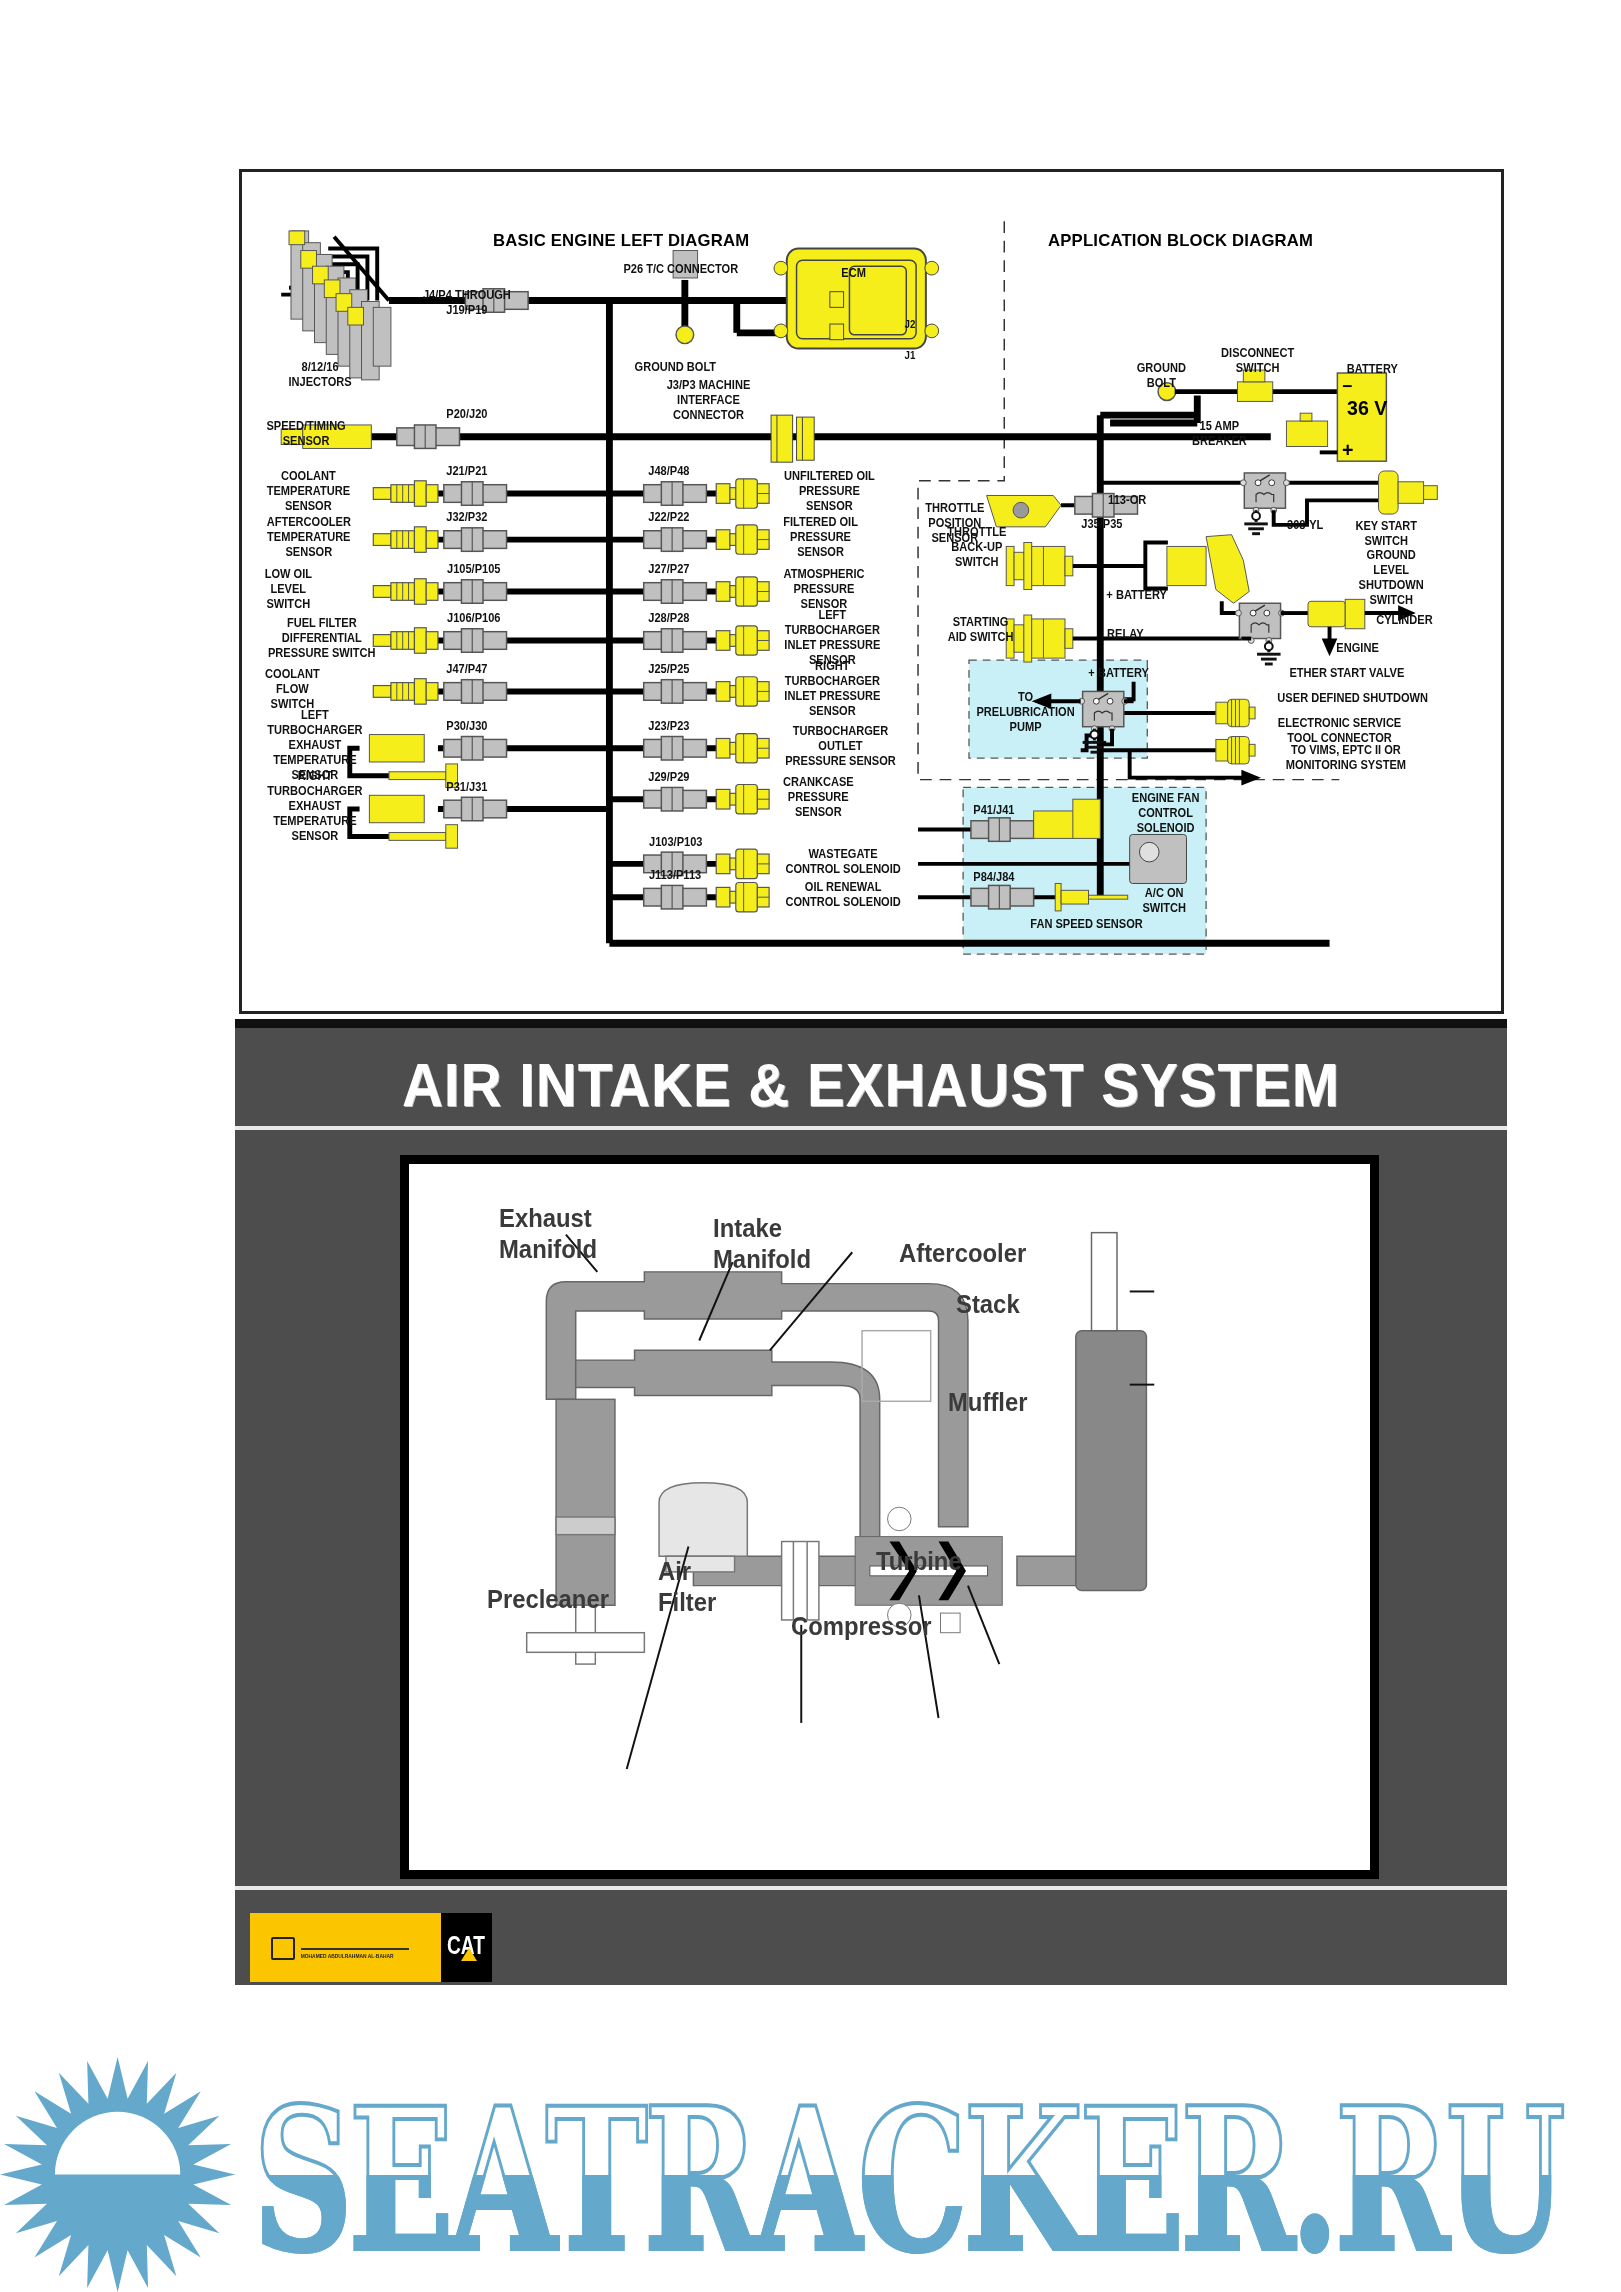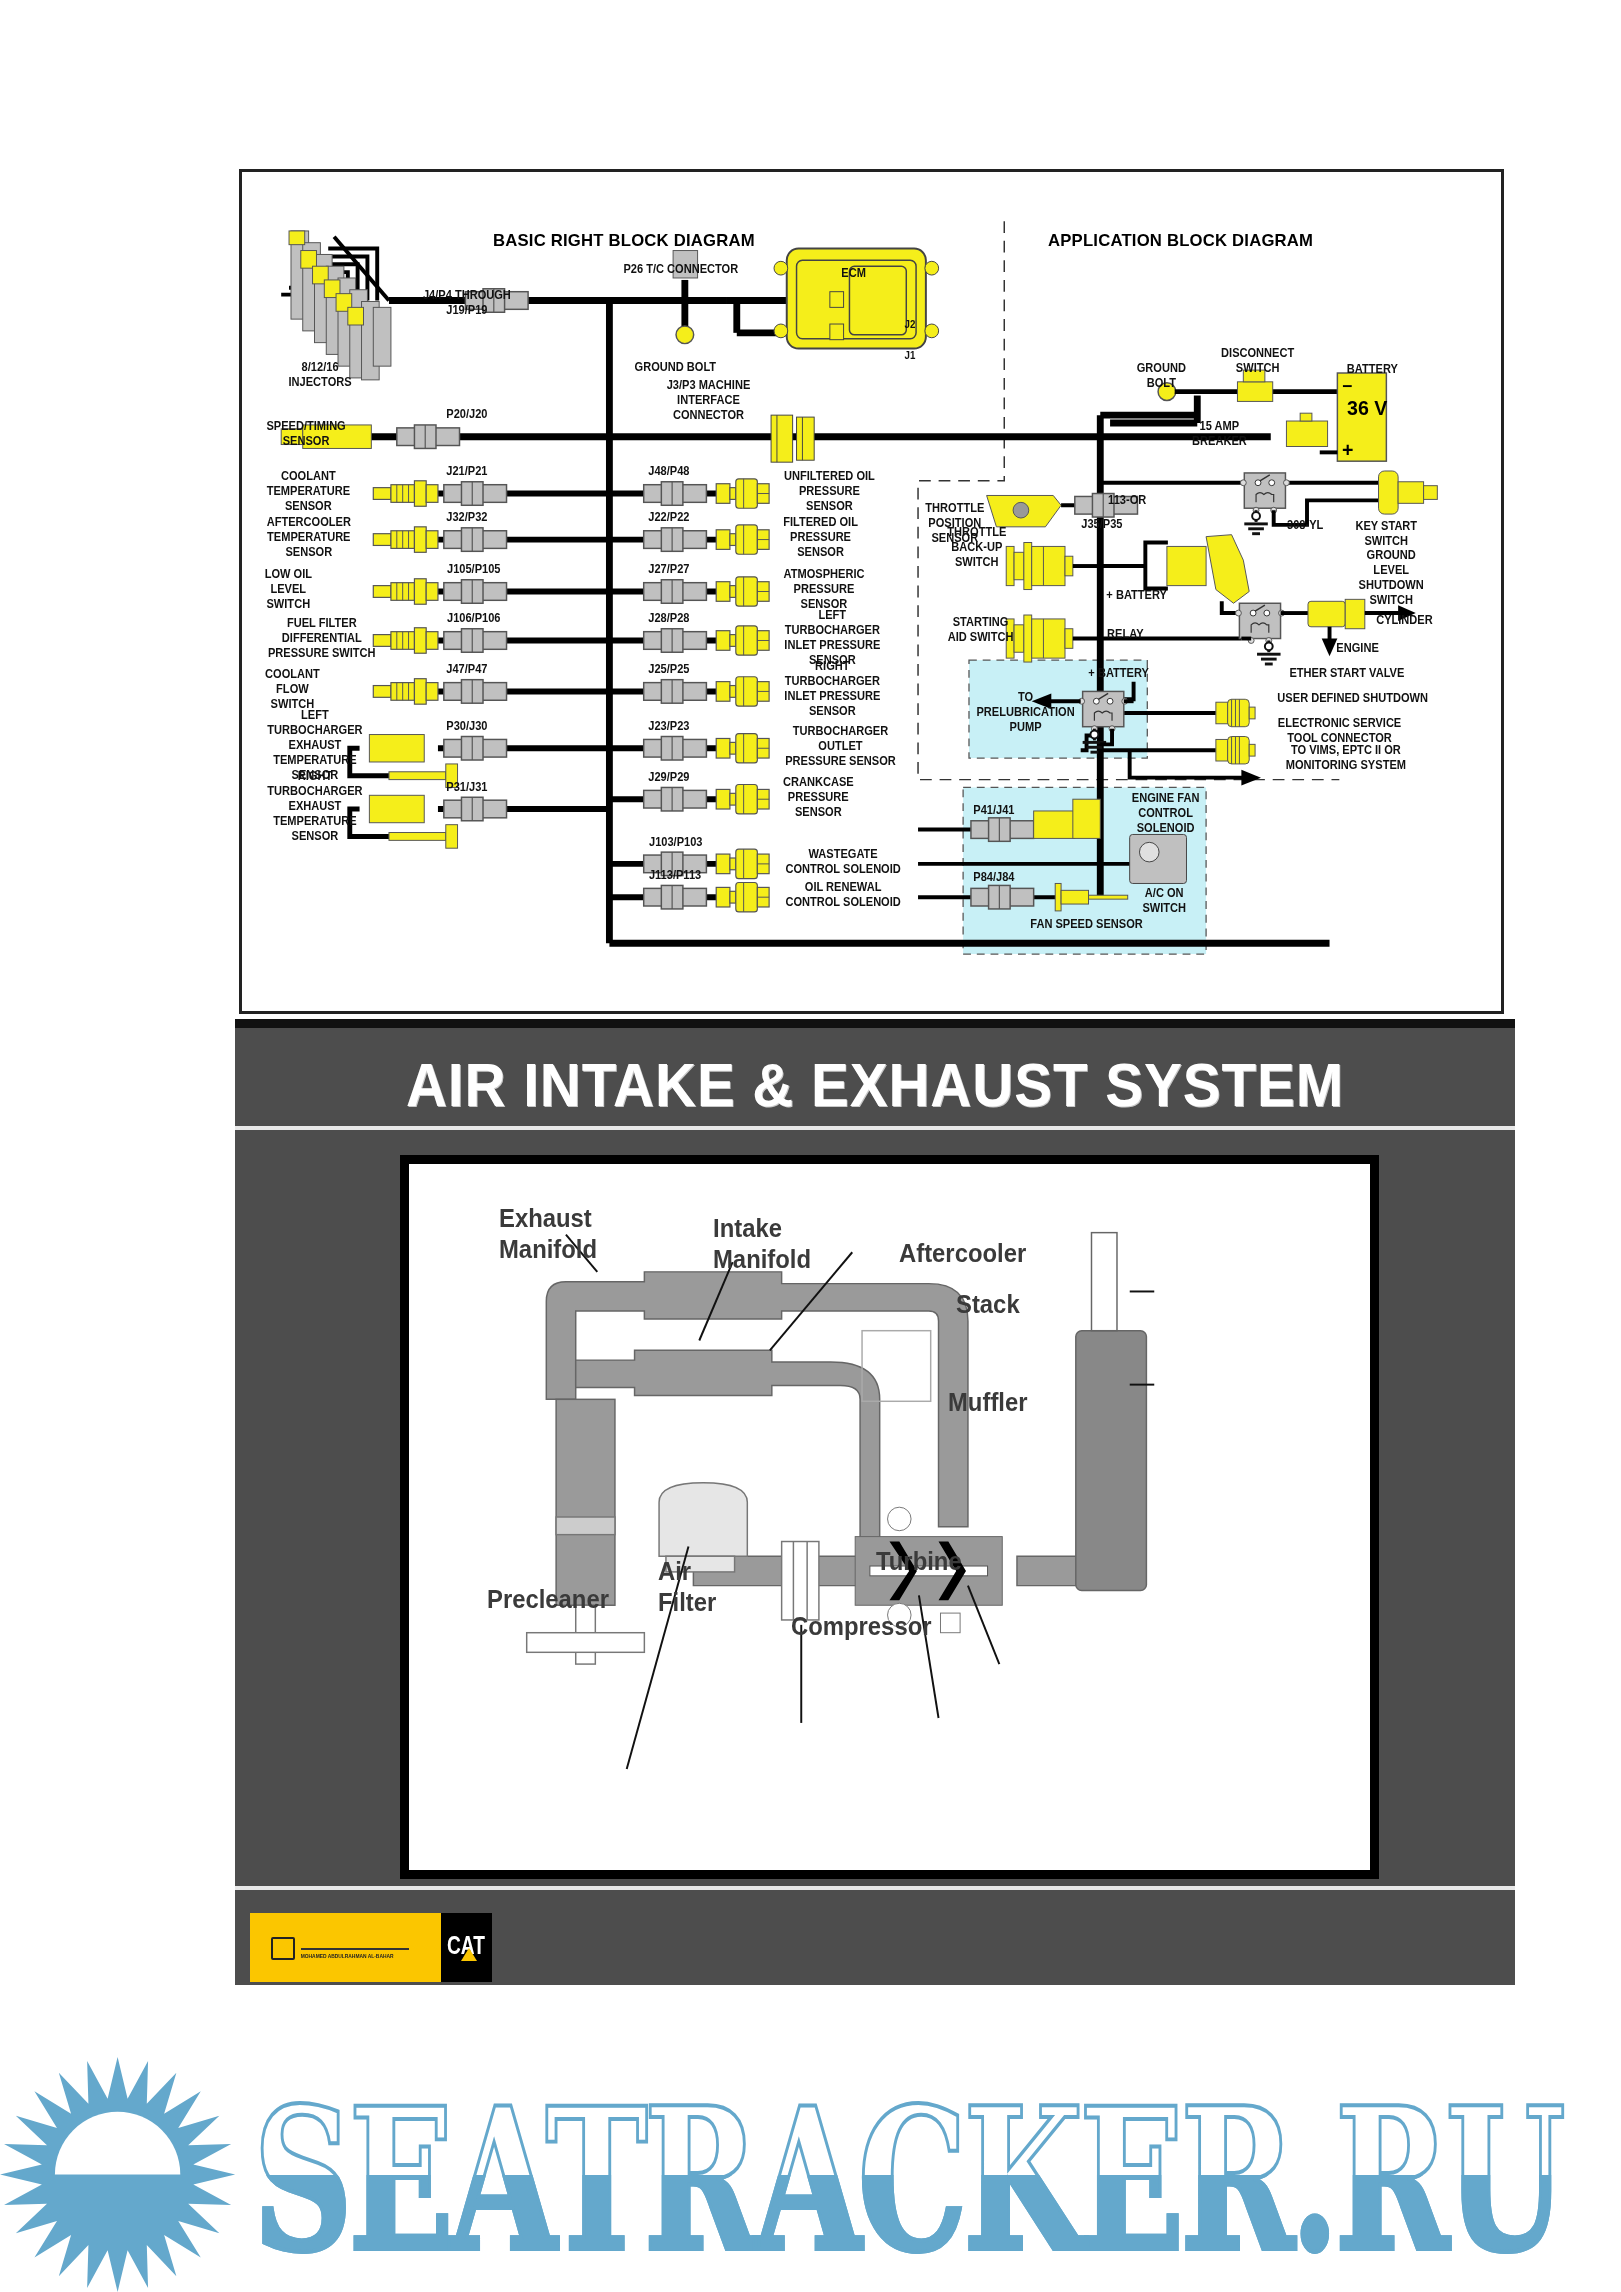--- a/index.html
+++ b/index.html
@@ -1,21 +1,21 @@
 <!DOCTYPE html>
 <html><head>
 <meta charset="utf-8">
 <style>
   html,body{margin:0;padding:0;background:#fff;}
   body{width:1621px;height:2293px;position:relative;overflow:hidden;font-family:"Liberation Sans",sans-serif;}
   .abs{position:absolute;}
   .lbl{position:absolute;font-family:"Liberation Sans",sans-serif;font-weight:bold;font-size:12.3px;line-height:15px;color:#111;text-align:center;white-space:pre-line;transform:scaleX(0.9);}
   .hdr{position:absolute;font-family:"Liberation Sans",sans-serif;font-weight:bold;font-size:16.7px;color:#000;letter-spacing:0.2px;}
   #top-frame{left:239px;top:169px;width:1259px;height:839px;border:3.9px solid #222;background:#fff;box-sizing:content-box;}
-  #slide{left:235px;top:1019px;width:1272px;height:957px;background:#4d4d4d;border-top:9.8px solid #111;padding-left:8px;}
+  #slide{left:235px;top:1019px;width:1272px;height:957px;background:#4d4d4d;border-top:9.8px solid #111;}
   #slide-title{position:absolute;left:0;top:21.6px;width:100%;text-align:center;color:#fff;font-weight:bold;font-size:61px;letter-spacing:1px;font-family:"Liberation Sans",sans-serif;transform:scaleX(0.93);text-shadow:1px 1px 0 #c9c9c9;}
   .sep{position:absolute;left:0;width:100%;height:3.9px;background:#e8e8e8;}
   #inner-frame{left:165px;top:127px;width:961px;height:706px;background:#fff;border:9.8px solid #000;}
   .ail{position:absolute;font-family:"Liberation Sans",sans-serif;font-weight:bold;font-size:26.5px;color:#3a3a3a;line-height:31px;transform:scaleX(0.9);transform-origin:left top;white-space:pre-line;}
   #wm-text{left:253px;top:2086px;font-family:"DejaVu Serif","Liberation Serif",serif;font-weight:bold;font-size:192px;line-height:186px;letter-spacing:-5.9px;color:#64a8cc;transform:scaleX(0.72) scaleY(1.02);transform-origin:left top;white-space:nowrap;
      background:linear-gradient(to bottom,#fff 0,#fff 47%,#64a8cc 47%,#64a8cc 100%);-webkit-background-clip:text;background-clip:text;-webkit-text-fill-color:transparent;-webkit-text-stroke:3.9px #64a8cc;}
 </style>
 </head>
 <body>
 
@@ -298,21 +298,21 @@
       <use href="#conn" x="410" y="640"></use>
       <use href="#psensor" x="484" y="640"></use>
       <line x1="375" y1="706" x2="484" y2="706" stroke="#000" stroke-width="6"></line>
       <use href="#conn" x="410" y="706"></use>
       <use href="#psensor" x="484" y="706"></use>
       <line x1="375" y1="740" x2="484" y2="740" stroke="#000" stroke-width="6"></line>
       <use href="#conn" x="410" y="740"></use>
       <use href="#psensor" x="484" y="740"></use>
     </svg>
 
-  <div class="hdr" style="left:251px;top:59px;">BASIC RIGHT BLOCK DIAGRAM</div>
+  <div class="hdr" style="left:251px;top:59px;">BASIC ENGINE LEFT DIAGRAM</div>
   <div class="hdr" style="left:806px;top:59px;">APPLICATION BLOCK DIAGRAM</div>
 
   <div class="lbl" style="left:43px;top:188px;">8/12/16
 INJECTORS</div>
   <div class="lbl" style="left:176px;top:116px;">J4/P4 THROUGH
 J19/P19</div>
   <div class="lbl" style="left:375px;top:90px;">P26 T/C CONNECTOR</div>
   <div class="lbl" style="left:388px;top:188px;">GROUND BOLT</div>
   <div class="lbl" style="left:420px;top:206px;">J3/P3 MACHINE
 INTERFACE

